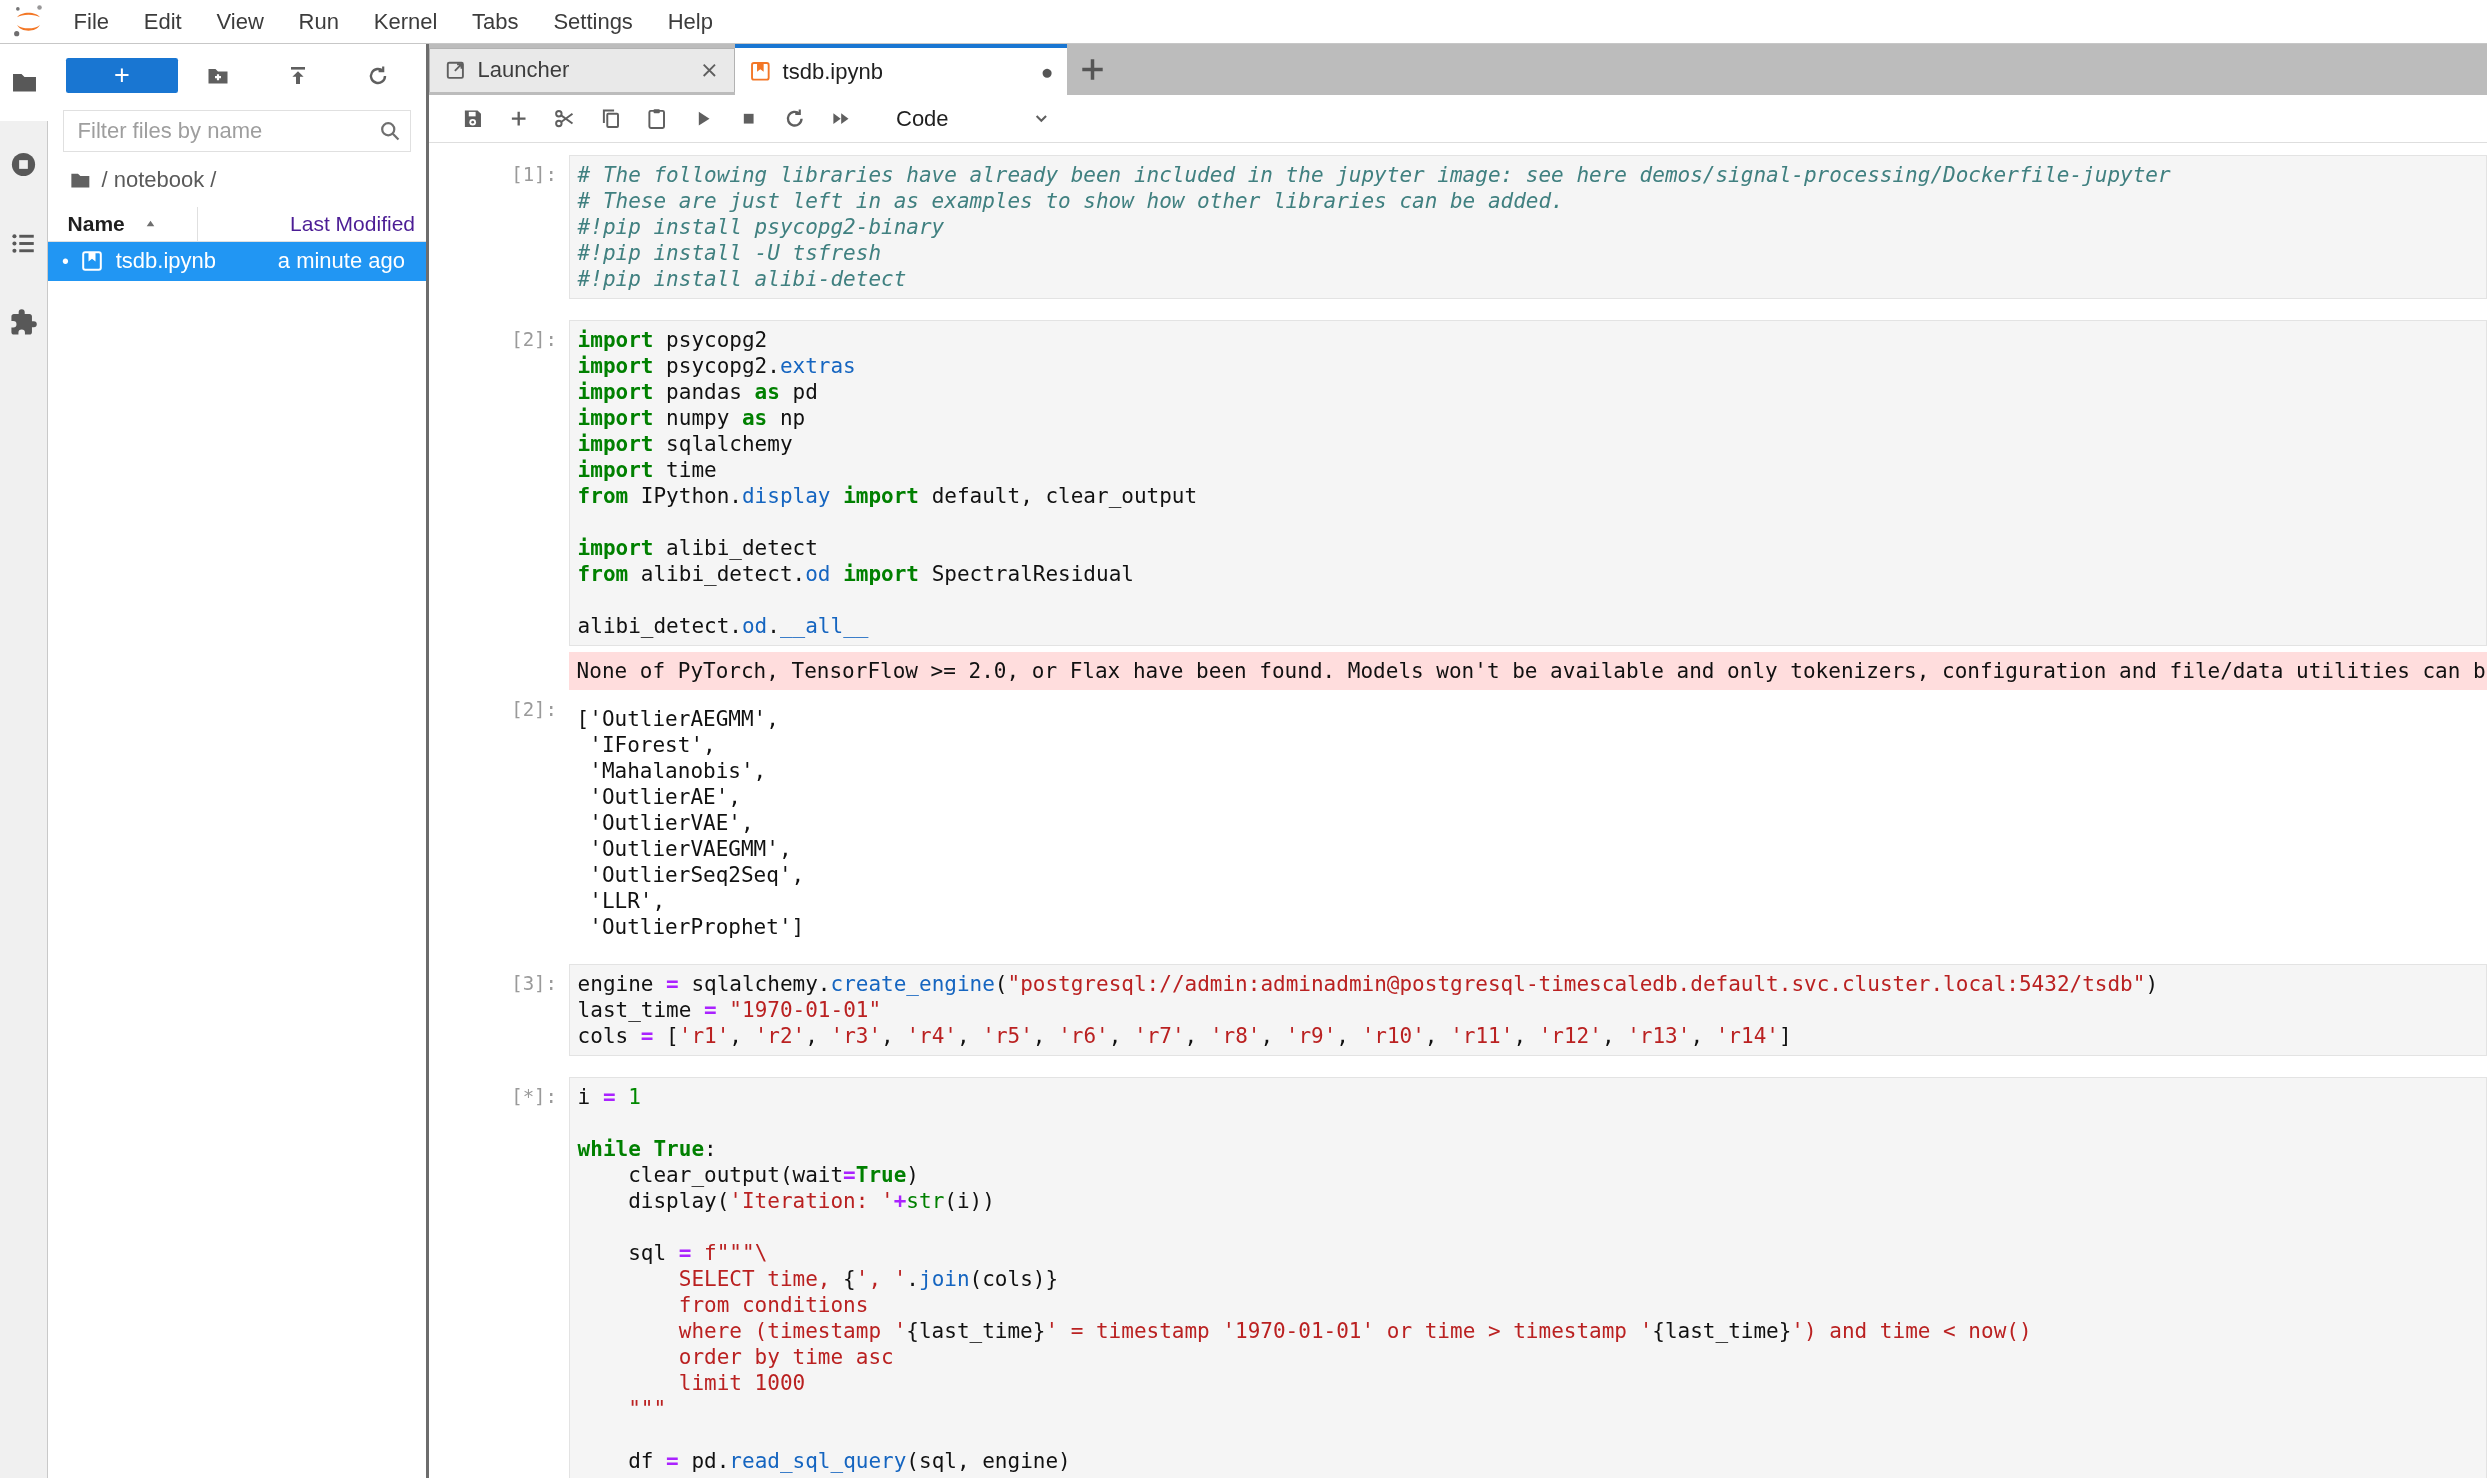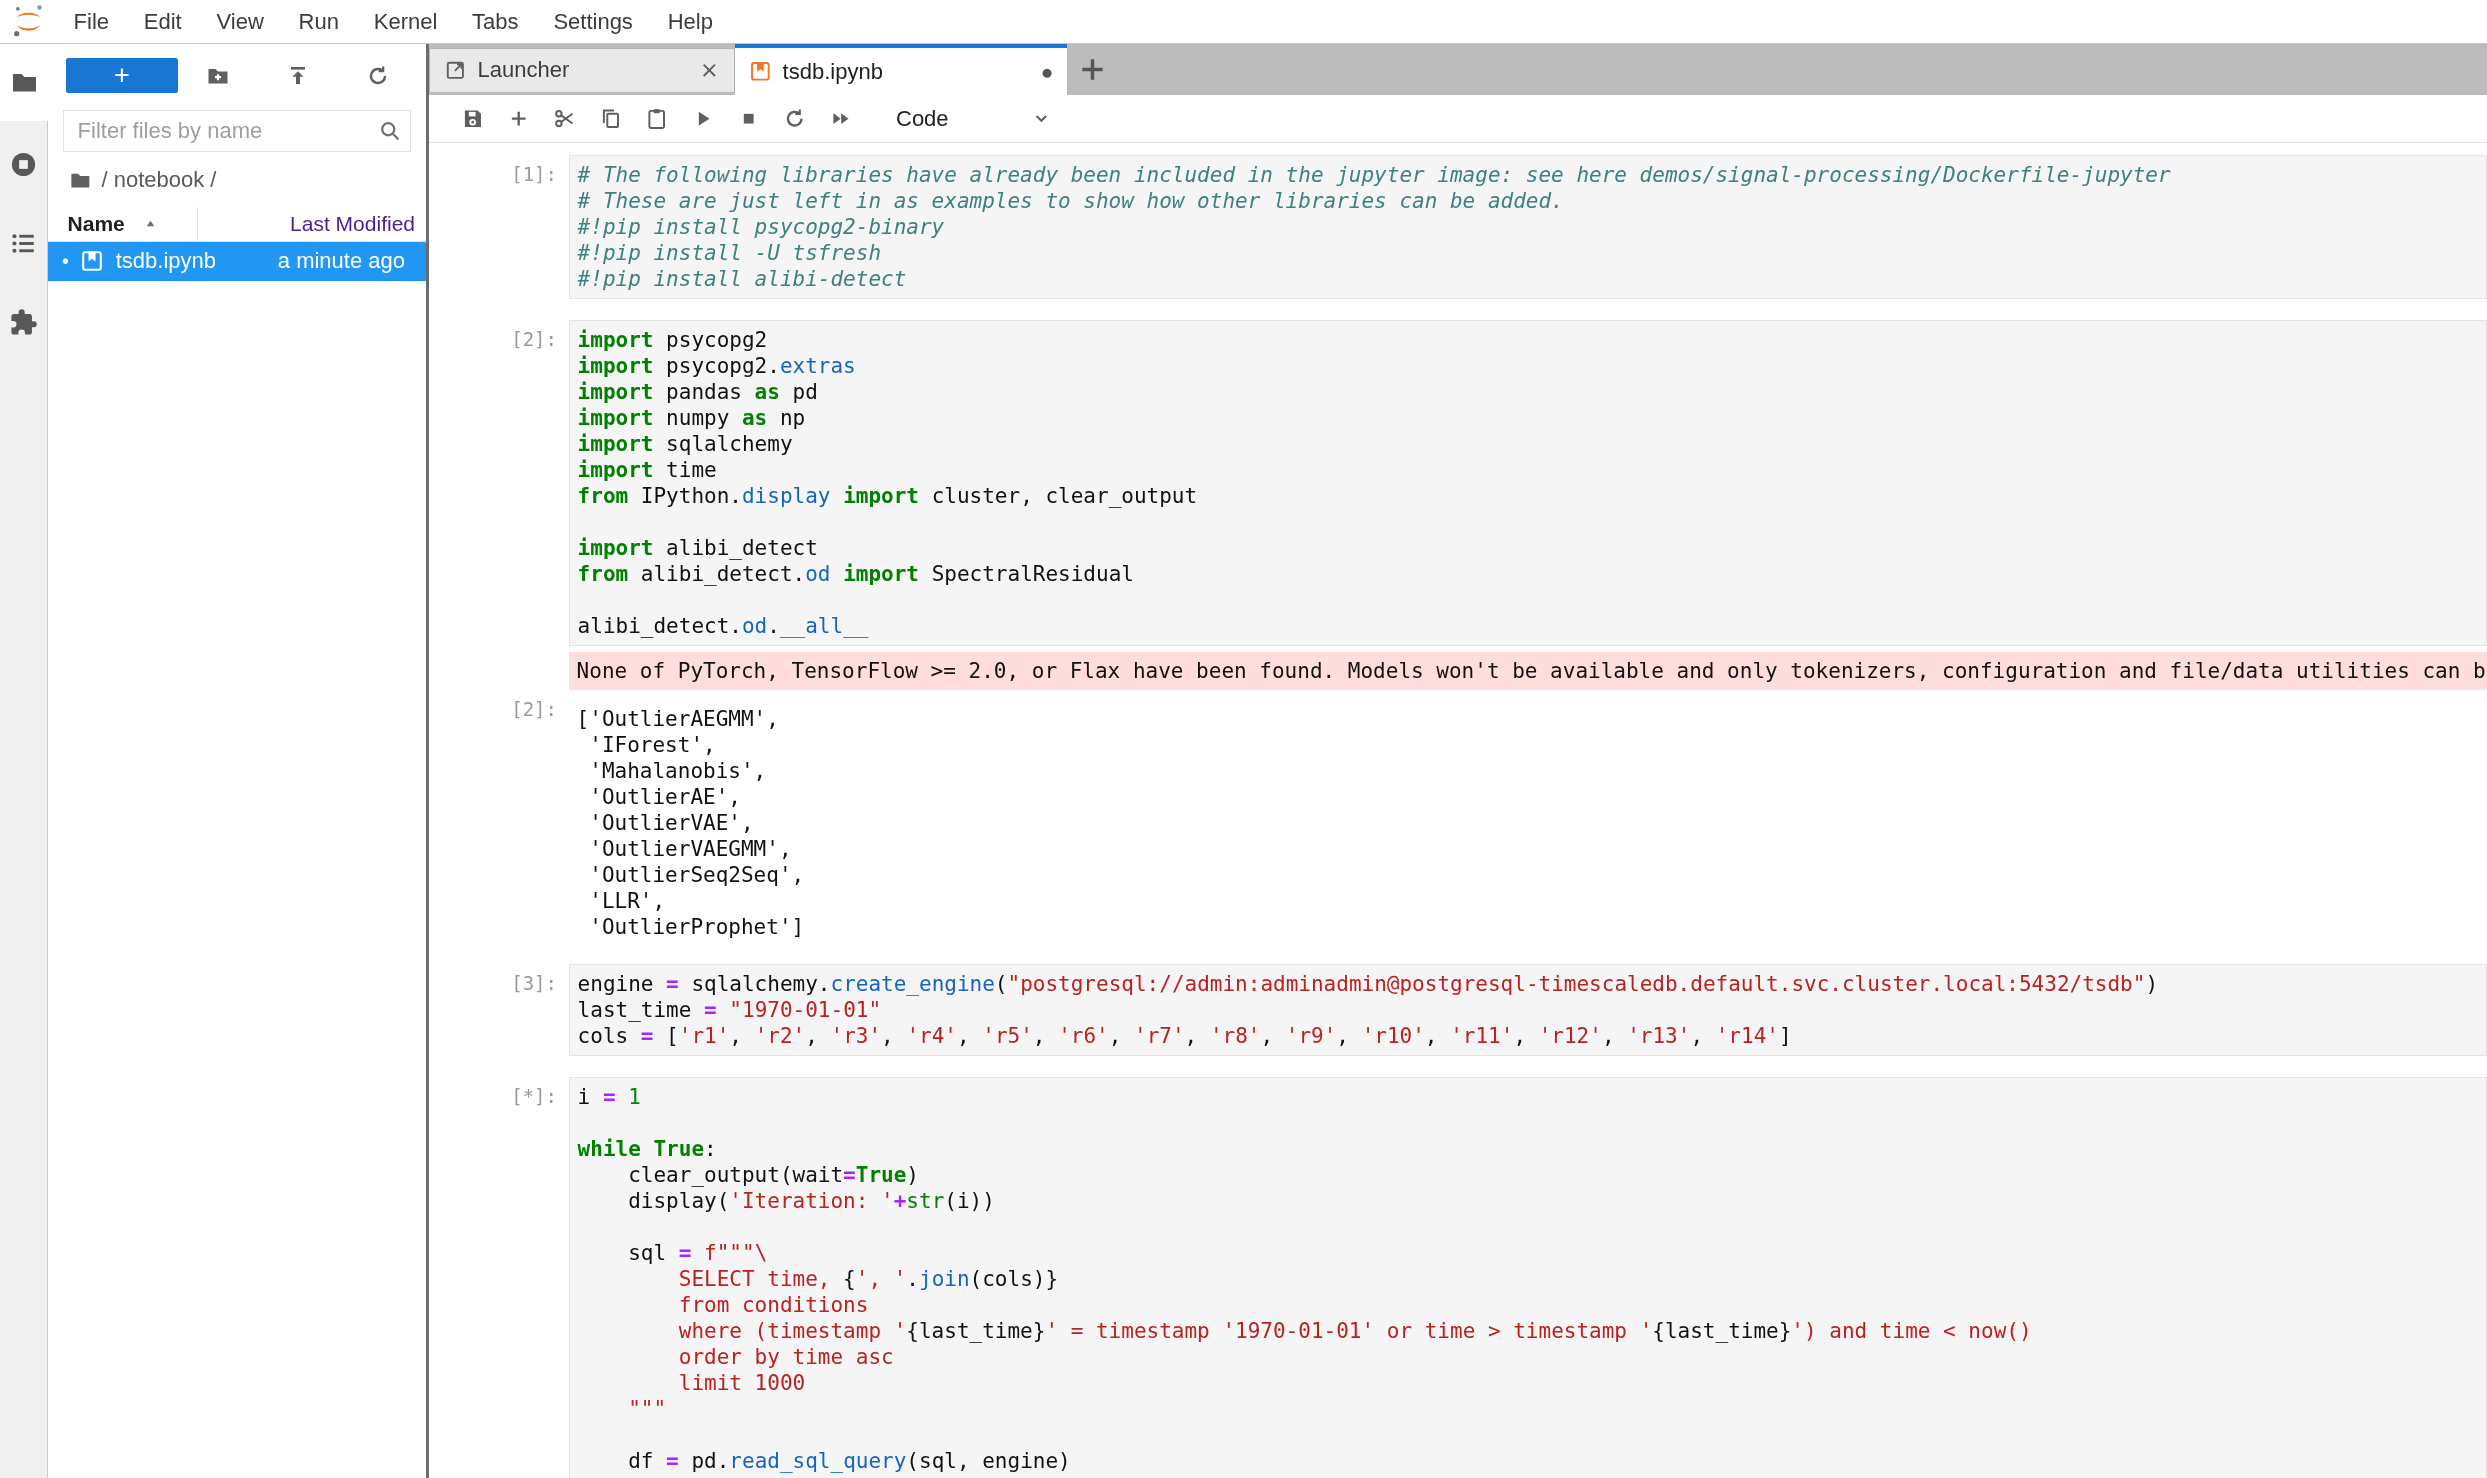--- a/index.html
+++ b/index.html
@@ -387,21 +387,21 @@
           <div class="cell">
             <div class="cell-row">
               <div class="prompt">[2]:</div>
               <div class="cell-input">
                 <div class="code-line"><span class="tok-k">import</span><span class="tok-t"> psycopg2</span></div>
                 <div class="code-line"><span class="tok-k">import</span><span class="tok-t"> psycopg2.</span><span class="tok-p">extras</span></div>
                 <div class="code-line"><span class="tok-k">import</span><span class="tok-t"> pandas </span><span class="tok-k">as</span><span class="tok-t"> pd</span></div>
                 <div class="code-line"><span class="tok-k">import</span><span class="tok-t"> numpy </span><span class="tok-k">as</span><span class="tok-t"> np</span></div>
                 <div class="code-line"><span class="tok-k">import</span><span class="tok-t"> sqlalchemy</span></div>
                 <div class="code-line"><span class="tok-k">import</span><span class="tok-t"> time</span></div>
-                <div class="code-line"><span class="tok-k">from</span><span class="tok-t"> IPython.</span><span class="tok-p">display</span><span class="tok-t"> </span><span class="tok-k">import</span><span class="tok-t"> cluster, clear_output</span></div>
+                <div class="code-line"><span class="tok-k">from</span><span class="tok-t"> IPython.</span><span class="tok-p">display</span><span class="tok-t"> </span><span class="tok-k">import</span><span class="tok-t"> default, clear_output</span></div>
                 <div class="code-line">&nbsp;</div>
                 <div class="code-line"><span class="tok-k">import</span><span class="tok-t"> alibi_detect</span></div>
                 <div class="code-line"><span class="tok-k">from</span><span class="tok-t"> alibi_detect.</span><span class="tok-p">od</span><span class="tok-t"> </span><span class="tok-k">import</span><span class="tok-t"> SpectralResidual</span></div>
                 <div class="code-line">&nbsp;</div>
                 <div class="code-line"><span class="tok-t">alibi_detect.</span><span class="tok-p">od</span><span class="tok-t">.</span><span class="tok-p">__all__</span></div>
               </div>
             </div>
             <div class="cell-row stderr-row">
               <div class="prompt"></div>
               <div class="stderr">

